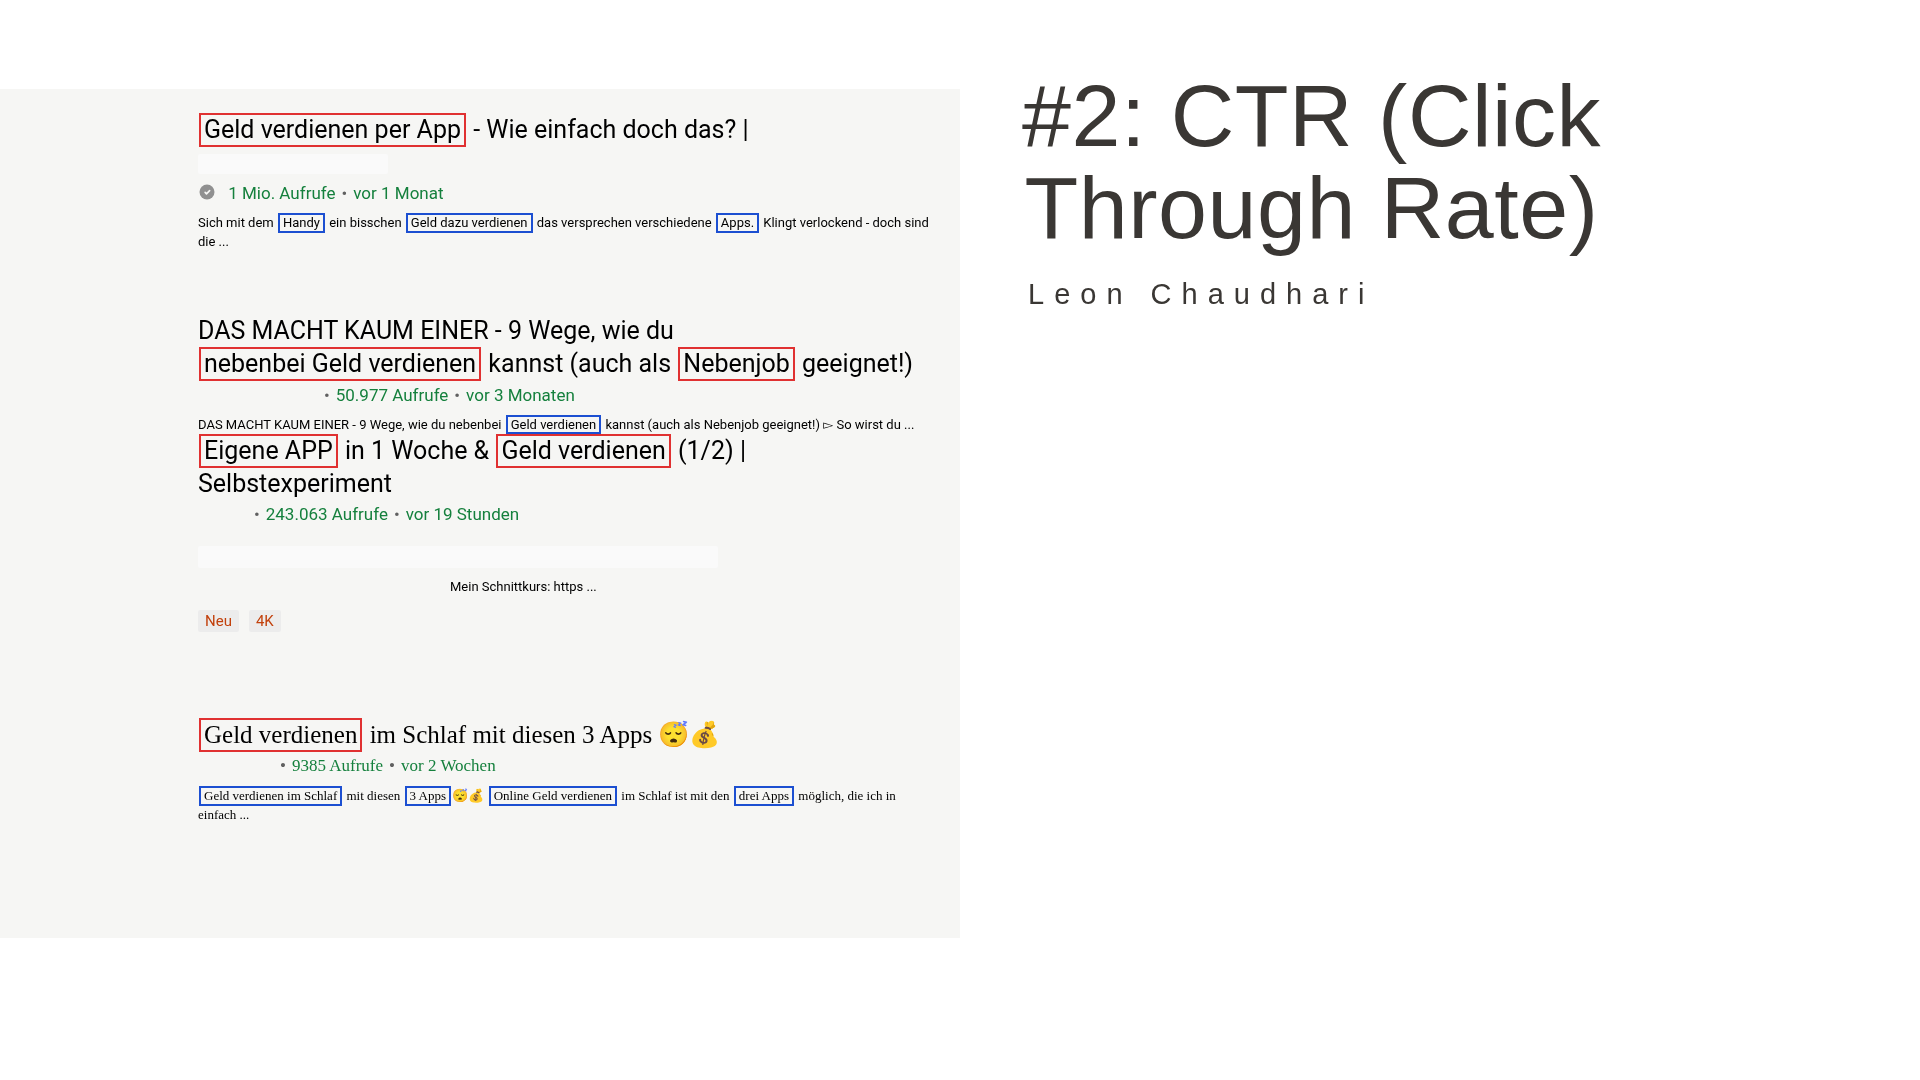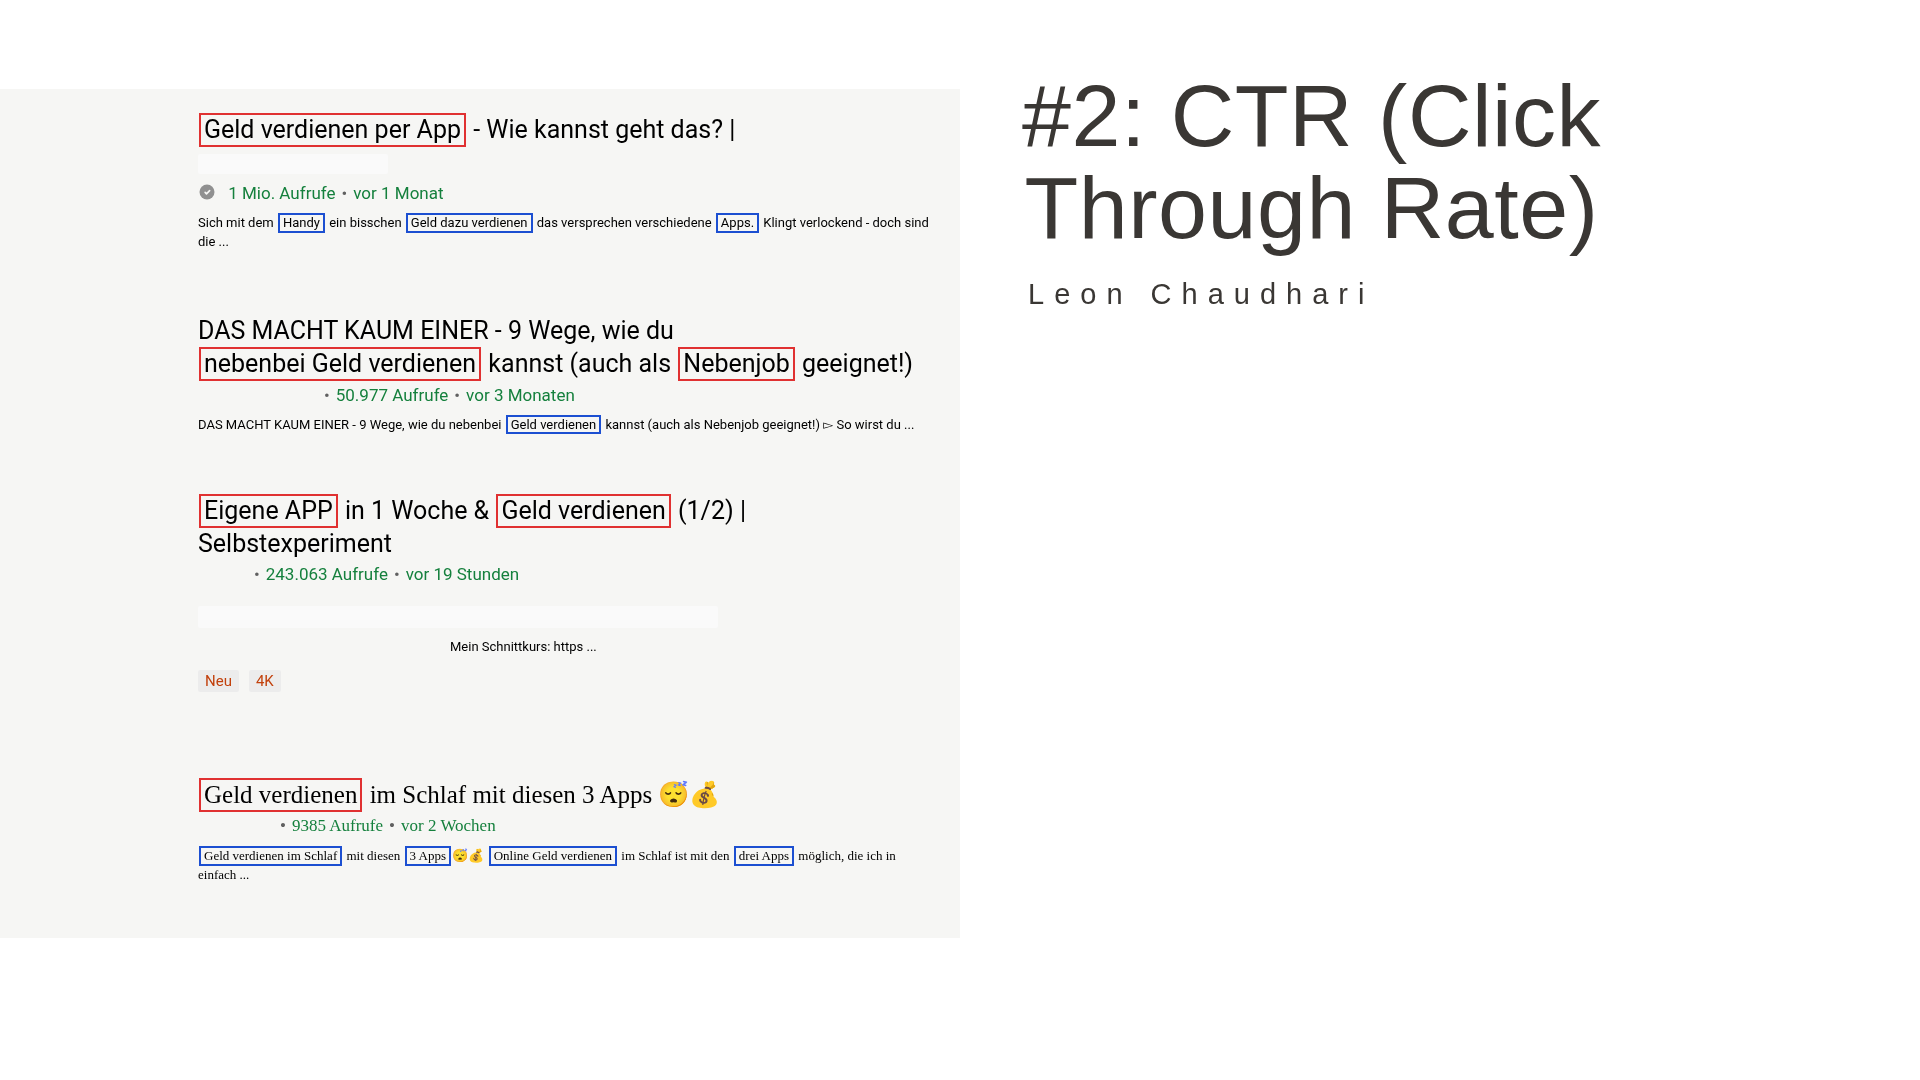--- a/index.html
+++ b/index.html
@@ -60,41 +60,41 @@
   .box-red { border: 2.5px solid #e03131; }
   .box-blue { border: 2.5px solid #1c4fd1; }
 
   .redact {
     display: inline-block; height: 20px; width: 190px; background: #fafafa;
     border-radius: 2px; vertical-align: middle;
   }
 
   .r1 { margin-top: 24px; }
   .r2 { margin-top: 64px; }
-  .r3 { margin-top: 60px; }
+  .r3 { }
   .r4 { margin-top: 86px; font-family: Liberation Serif, serif; }
 </style>
 </head>
 <body>
 
 <div class="page">
 
   <div class="right-panel">
     <div class="right-title">
       <span>#2: CTR (Click</span><br>
       <span>Through Rate)</span>
     </div>
     <div class="right-author">Leon Chaudhari</div>
   </div>
 
   <div class="left-panel">
 
     <div class="result r1">
       <div class="title">
-        <span class="box-red">Geld verdienen per App</span><span> - Wie kannst geht das? | </span><span class="redact"></span>
+        <span class="box-red">Geld verdienen per App</span><span> - Wie einfach doch das? | </span><span class="redact"></span>
       </div>
       <div class="meta">
         <span class="verified-icon">
           <svg viewBox="0 0 24 24">
               <circle cx="12" cy="12" r="10" fill="#909090"></circle>
               <path d="M9.5 12.6l1.8 1.8 4.2-4.2" stroke="#f6f6f4" stroke-width="2.2" fill="none" stroke-linecap="round" stroke-linejoin="round"></path>
             </svg>
         </span>
         <span>1 Mio. Aufrufe</span><span class="sep"></span><span>vor 1 Monat</span>
       </div>

